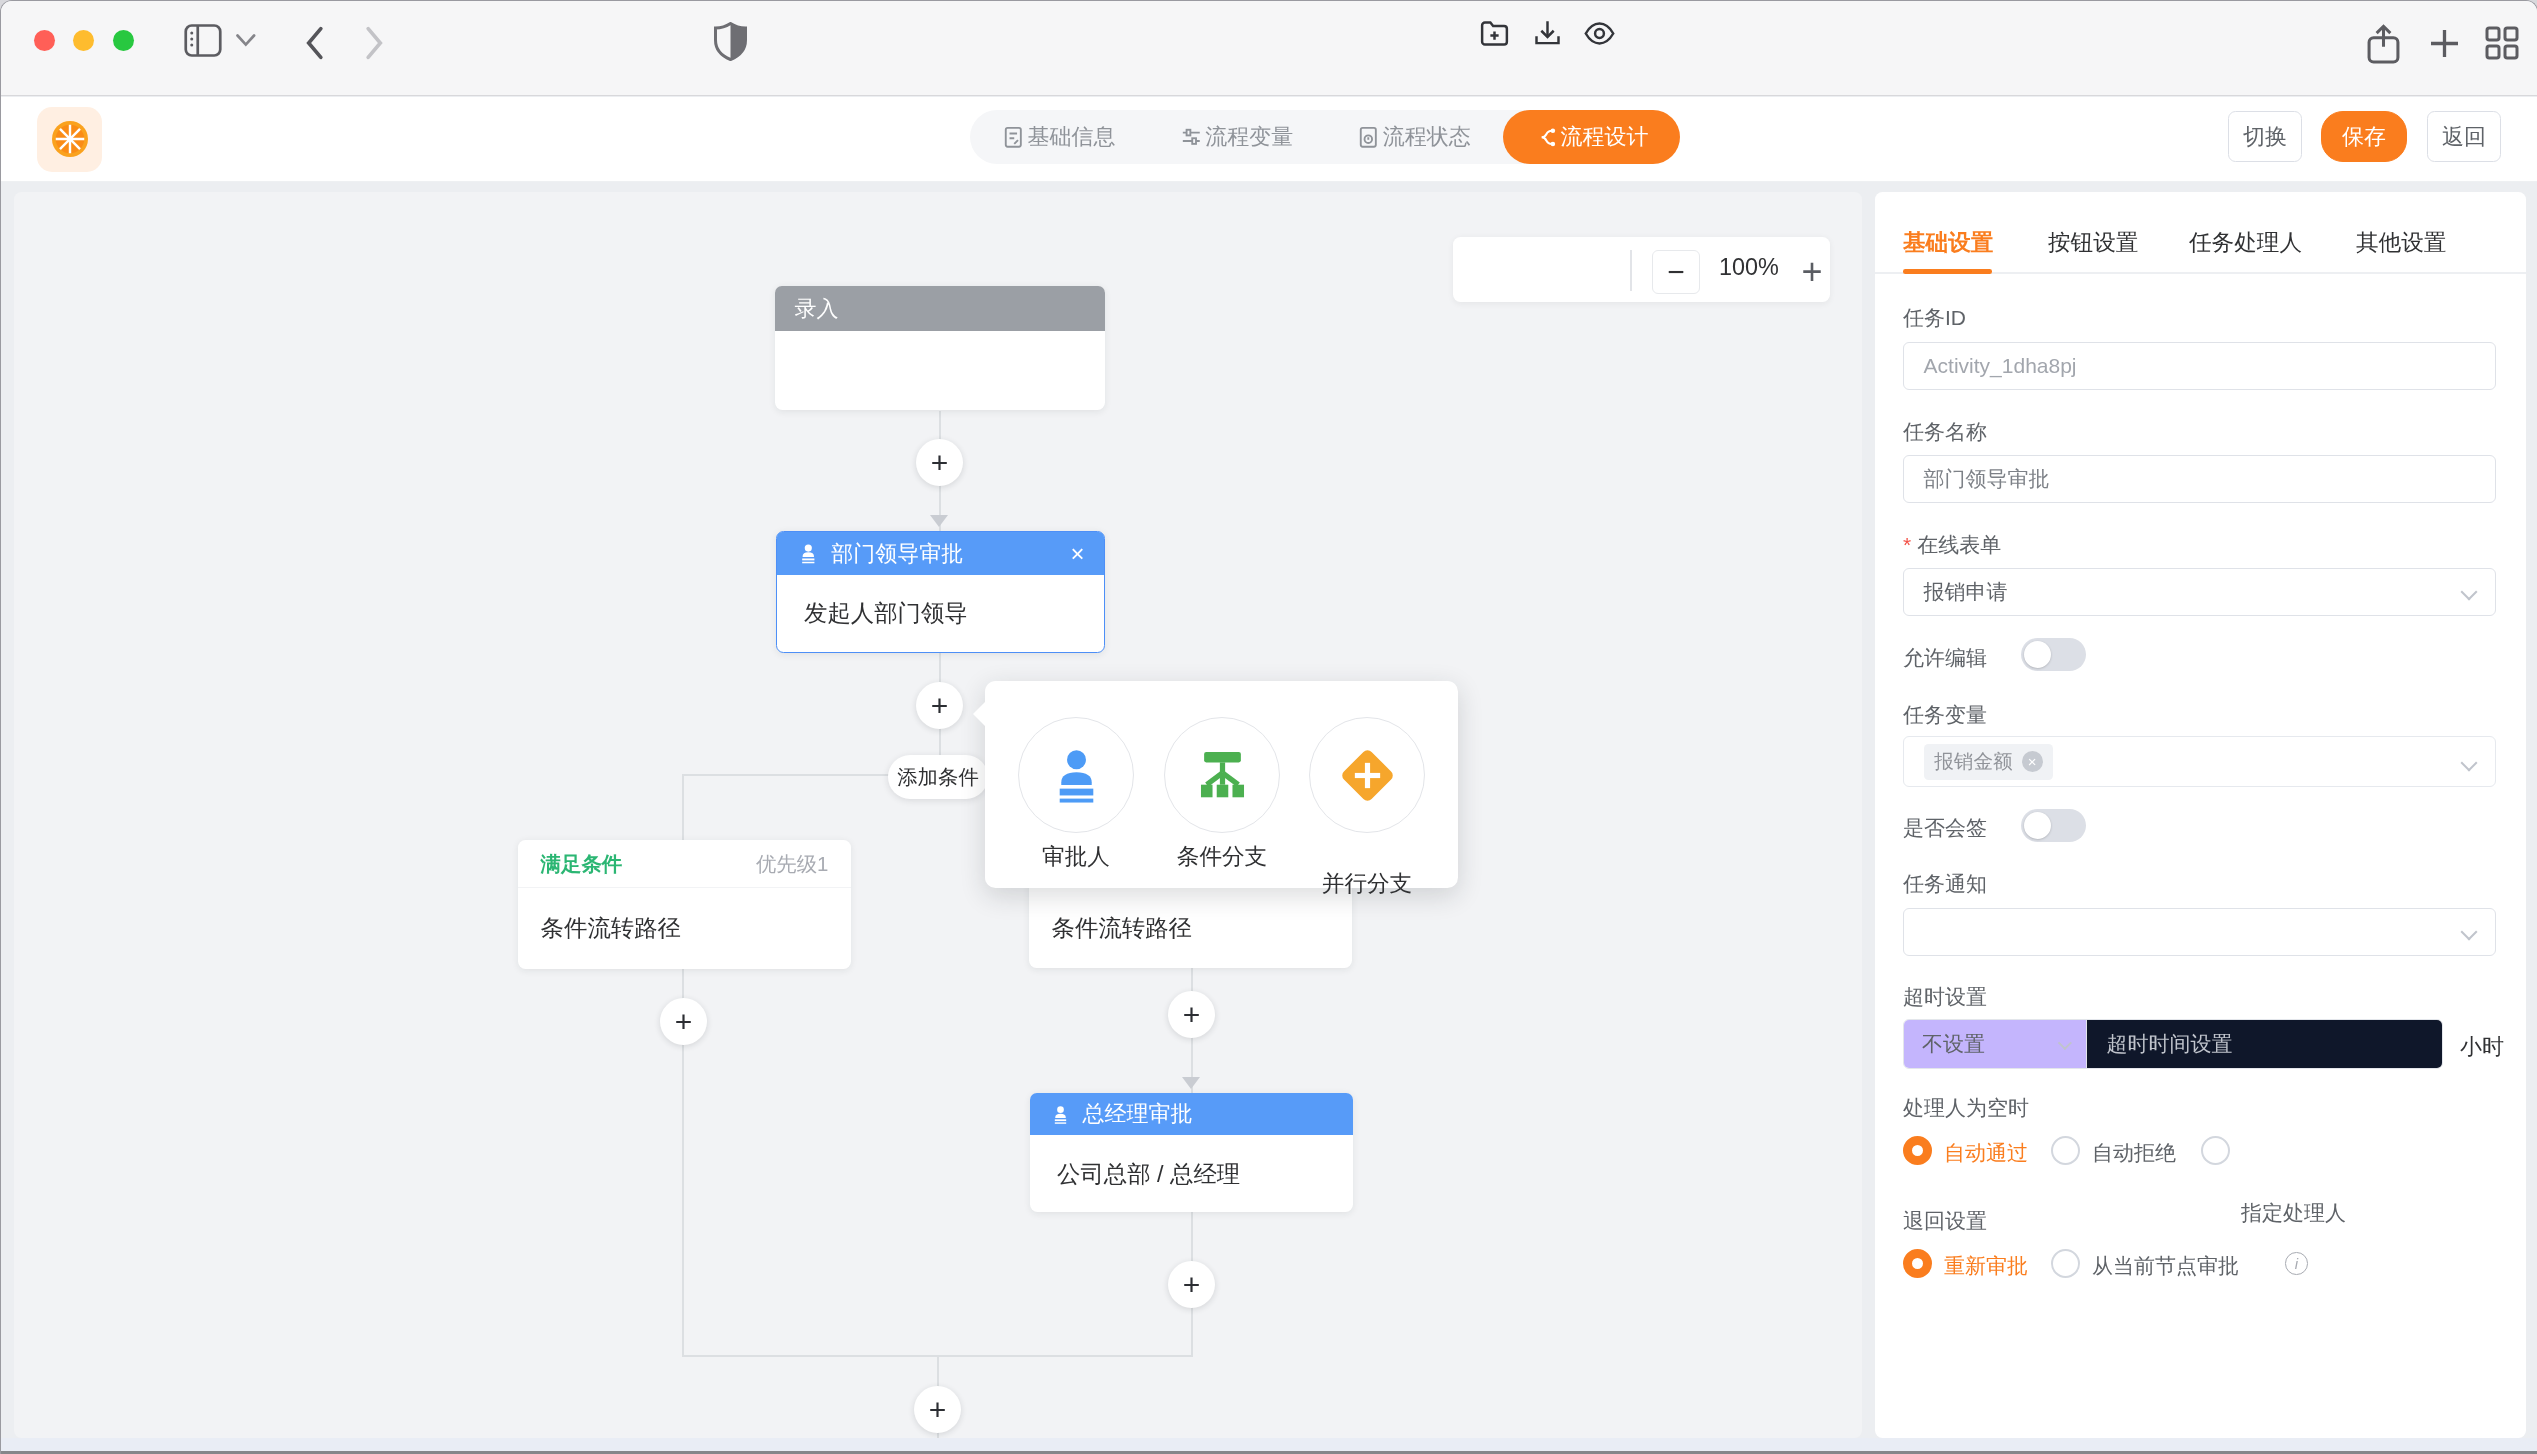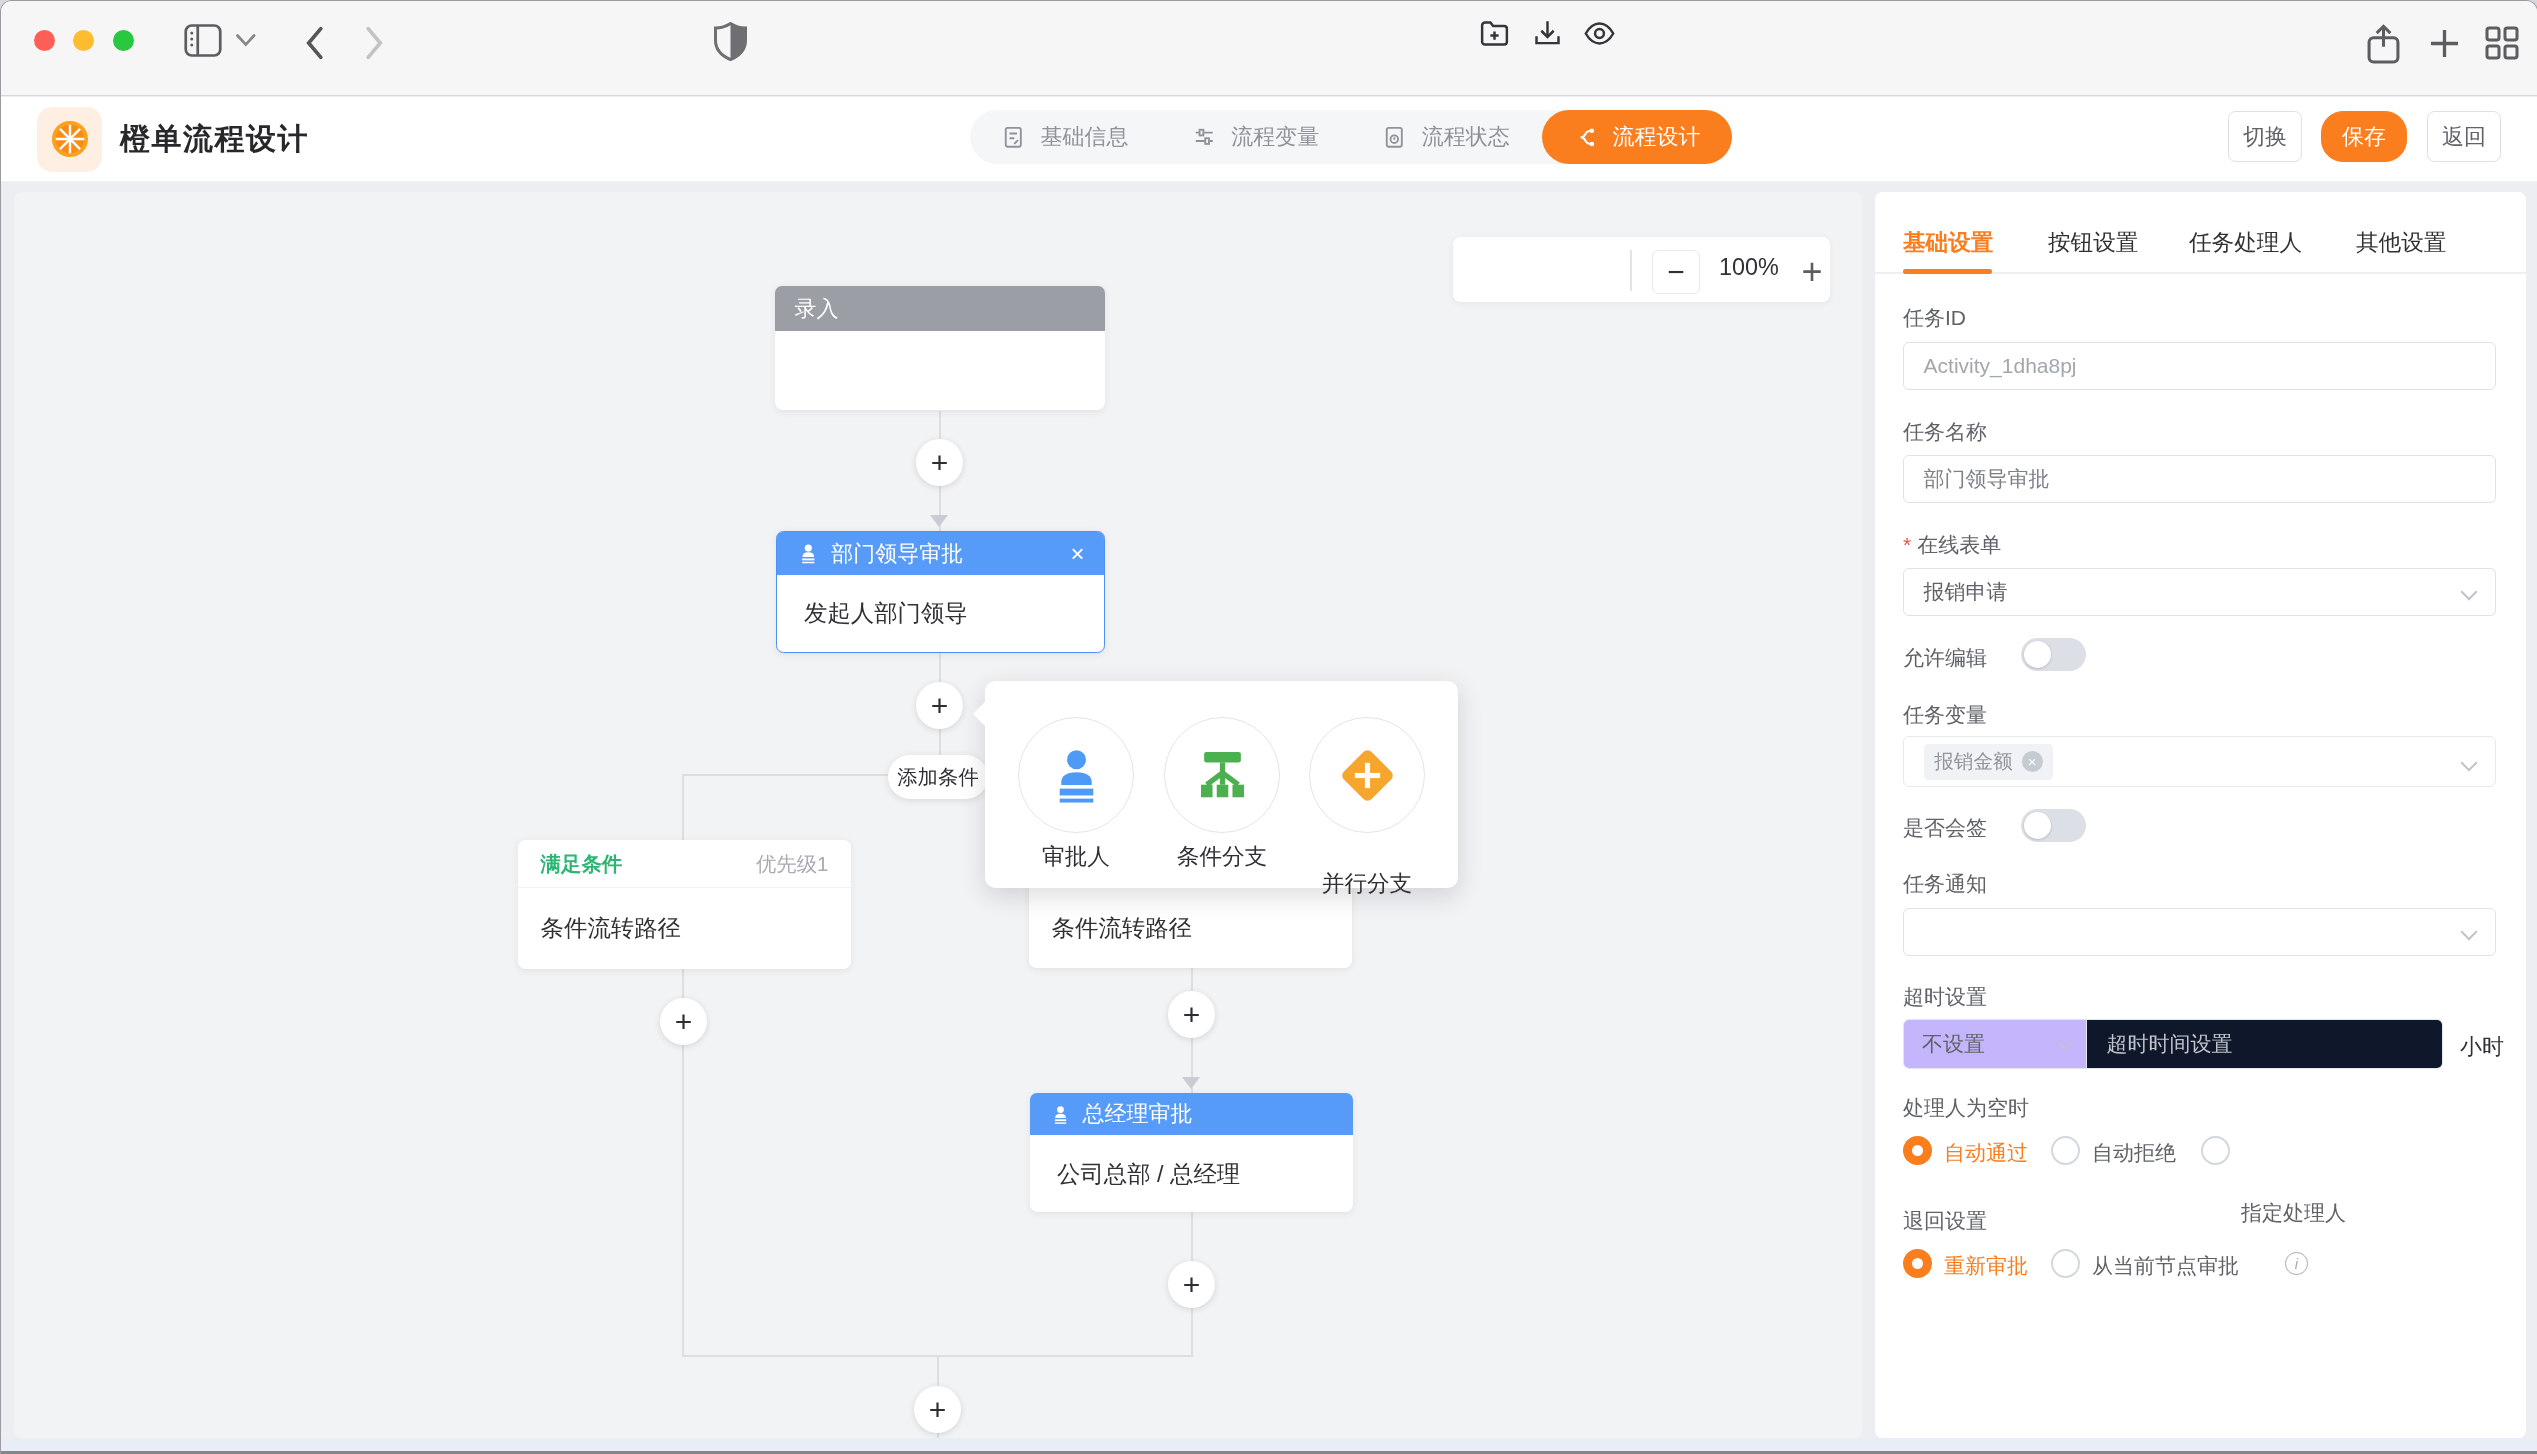--- a/index.html
+++ b/index.html
@@ -10,21 +10,21 @@
   
   #chrome{position:absolute;left:0;top:0;width:2538px;height:95px;background:#f6f6f7;border-bottom:0.8px solid #d8d8db;}
   .tl{position:absolute;top:29px;width:21px;height:21px;border-radius:50%;}
   .chrome-ic{position:absolute;top:22.6px;color:#5c5c61;display:flex;align-items:center;justify-content:center;}
   #urlbar{position:absolute;left:754px;top:16px;width:1032px;height:50px;background:#ffffff;border:0.8px solid #e2e2e5;border-radius:12px;display:flex;align-items:center;justify-content:center;color:#3c3c3f;font-size:21px;}
   
   #appbar{position:absolute;left:0;top:96px;width:2538px;height:85px;background:#ffffff;border-bottom:0.8px solid #eef0f2;}
   #logo{position:absolute;left:36px;top:9.8px;width:65px;height:65px;border-radius:15px;background:#ffefe2;display:flex;align-items:center;justify-content:center;}
   #apptitle{position:absolute;left:119px;top:0;height:85px;display:flex;align-items:center;font-size:30px;font-weight:bold;color:#27282b;letter-spacing:1.5px;}
   #navpill{position:absolute;left:969px;top:13px;width:634px;height:54px;background:#f5f6f8;border-radius:27px;display:flex;align-items:center;}
-  .navtab{height:54px;display:flex;align-items:center;gap:16px;padding:0 32px;color:#8f9399;font-size:22px;white-space:nowrap;justify-content:space-between;}
+  .navtab{height:54px;display:flex;align-items:center;gap:3px;padding:0 32px;color:#8f9399;font-size:22px;white-space:nowrap;justify-content:space-between;}
   .navtab.active{background:#fa7d1e;border-radius:27px;color:#ffffff;}
   .hbtn{position:absolute;top:14.3px;height:51px;border:1.5px solid #dcdfe6;border-radius:7.5px;background:#fff;color:#5f6368;font-size:22px;display:flex;align-items:center;justify-content:center;}
   .hbtn.primary{background:#fa7d1e;border-color:#fa7d1e;color:#fff;}
   
   #canvas{position:absolute;left:13px;top:191px;width:1848px;height:1246px;background:#f2f3f5;border-radius:7.5px;}
   #sidepanel{position:absolute;left:1874px;top:191px;width:651px;height:1246px;background:#ffffff;border-radius:7.5px;}
   #strip1{position:absolute;left:0;top:1437px;width:2538px;height:13px;background:#e9edf5;}
   #strip2{position:absolute;left:0;top:1450px;width:2538px;height:4.5px;background:#85868a;}
   
   #ctoolbar{position:absolute;left:1452px;top:236px;width:377px;height:65px;background:#ffffff;border-radius:7.5px;box-shadow:0 1.5px 6px rgba(31,35,41,.06);}
@@ -136,21 +136,20 @@
           <circle cx="14" cy="14" r="9.5" fill="#fa8c16"></circle>
           <g stroke="#ffffff" stroke-width="1.6">
             <line x1="14" y1="4.5" x2="14" y2="23.5"></line>
             <line x1="4.5" y1="14" x2="23.5" y2="14"></line>
             <line x1="7.3" y1="7.3" x2="20.7" y2="20.7"></line>
             <line x1="20.7" y1="7.3" x2="7.3" y2="20.7"></line>
           </g>
           <circle cx="14" cy="14" r="2" fill="#ffffff"></circle>
         </svg>
     </div>
-    <div id="apptitle">橙单流程设计</div>
 
     <div id="navpill">
       <div class="navtab">
         <svg width="22.6" height="22.6" viewBox="0 0 24 24">
             <rect x="4" y="2" width="16" height="20" rx="2" fill="none" stroke="#8f9399" stroke-width="2"></rect>
             <line x1="8" y1="8" x2="16" y2="8" stroke="#8f9399" stroke-width="2"></line>
             <line x1="8" y1="13" x2="13" y2="13" stroke="#8f9399" stroke-width="2"></line>
             <line x1="13" y1="19" x2="17" y2="15" stroke="#8f9399" stroke-width="2"></line>
           </svg>
         <span>基础信息</span>

